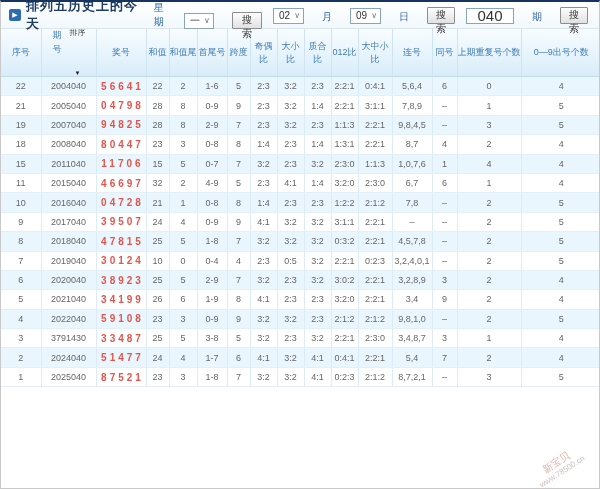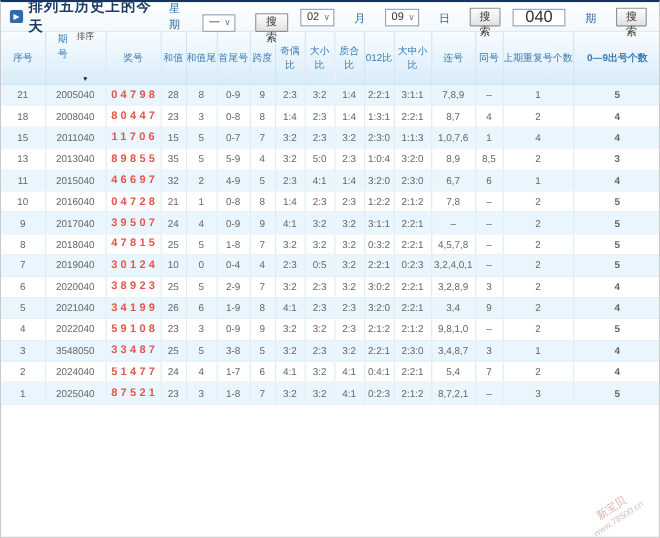--- a/index.html
+++ b/index.html
@@ -49,21 +49,21 @@
     font-size:15px; color:#333; text-align:center; font-family:inherit;
   }
   
   table { width:100%; border-collapse:collapse; table-layout:fixed; }
   thead th {
     height:34px; font-size:9px; font-weight:normal; color:#3c7cb4;
     background:linear-gradient(#f8fcff,#d8ecf9);
     border-right:1px solid #cfe4f3; border-bottom:1px solid #c2dcee;
     text-align:center; overflow:hidden;
   }
-  thead th:last-child, tbody td:last-child { border-right:none;font-weight:bold; }
+  thead th:last-child, tbody td:last-child { border-right:none; }
   tbody td {
     height:19.4px; font-size:9px; color:#666; text-align:center;
     border-right:1px solid #dcebf6; border-bottom:1px solid #e4eff8;
     overflow:hidden; white-space:nowrap;
   }
   tbody tr:nth-child(odd) { background:#e9f6fe; }
   tbody tr:nth-child(even) { background:#ffffff; }
   td.lottery-num { color:#e2554d; font-weight:bold; letter-spacing:3px; font-size:10px; text-indent:3px; }
   .qihao-head { display:flex; align-items:flex-start; justify-content:center; gap:7px; }
   .qihao-label { width:11px; line-height:1.5; text-align:center; }
@@ -162,38 +162,74 @@
         <th>012比</th>
         <th>大中小比</th>
         <th>连号</th>
         <th>同号</th>
         <th>上期重复号个数</th>
         <th>0—9出号个数</th>
       </tr>
     </thead>
     <tbody>
         <tr>
+          <td>22</td>
+          <td>2004040</td>
+          <td class="lottery-num">56641</td>
+          <td>22</td>
+          <td>2</td>
+          <td>1-6</td>
+          <td>5</td>
+          <td>2:3</td>
+          <td>3:2</td>
+          <td>2:3</td>
+          <td>2:2:1</td>
+          <td>0:4:1</td>
+          <td>5,6,4</td>
+          <td>6</td>
+          <td>0</td>
+          <td>4</td>
+        </tr>
+        <tr>
           <td>21</td>
           <td>2005040</td>
           <td class="lottery-num">04798</td>
           <td>28</td>
           <td>8</td>
           <td>0-9</td>
           <td>9</td>
           <td>2:3</td>
           <td>3:2</td>
           <td>1:4</td>
           <td>2:2:1</td>
           <td>3:1:1</td>
           <td>7,8,9</td>
           <td>–</td>
           <td>1</td>
           <td>5</td>
         </tr>
         <tr>
+          <td>19</td>
+          <td>2007040</td>
+          <td class="lottery-num">94825</td>
+          <td>28</td>
+          <td>8</td>
+          <td>2-9</td>
+          <td>7</td>
+          <td>2:3</td>
+          <td>3:2</td>
+          <td>2:3</td>
+          <td>1:1:3</td>
+          <td>2:2:1</td>
+          <td>9,8,4,5</td>
+          <td>–</td>
+          <td>3</td>
+          <td>5</td>
+        </tr>
+        <tr>
           <td>18</td>
           <td>2008040</td>
           <td class="lottery-num">80447</td>
           <td>23</td>
           <td>3</td>
           <td>0-8</td>
           <td>8</td>
           <td>1:4</td>
           <td>2:3</td>
           <td>1:4</td>
@@ -214,38 +250,20 @@
           <td>7</td>
           <td>3:2</td>
           <td>2:3</td>
           <td>3:2</td>
           <td>2:3:0</td>
           <td>1:1:3</td>
           <td>1,0,7,6</td>
           <td>1</td>
           <td>4</td>
           <td>4</td>
-        </tr>
-        <tr>
-          <td>13</td>
-          <td>2013040</td>
-          <td class="lottery-num">89855</td>
-          <td>35</td>
-          <td>5</td>
-          <td>5-9</td>
-          <td>4</td>
-          <td>3:2</td>
-          <td>5:0</td>
-          <td>2:3</td>
-          <td>1:0:4</td>
-          <td>3:2:0</td>
-          <td>8,9</td>
-          <td>8,5</td>
-          <td>2</td>
-          <td>3</td>
         </tr>
         <tr>
           <td>11</td>
           <td>2015040</td>
           <td class="lottery-num">46697</td>
           <td>32</td>
           <td>2</td>
           <td>4-9</td>
           <td>5</td>
           <td>2:3</td>
@@ -379,21 +397,21 @@
           <td>2:3</td>
           <td>2:1:2</td>
           <td>2:1:2</td>
           <td>9,8,1,0</td>
           <td>–</td>
           <td>2</td>
           <td>5</td>
         </tr>
         <tr>
           <td>3</td>
-          <td>3548050</td>
+          <td>3791430</td>
           <td class="lottery-num">33487</td>
           <td>25</td>
           <td>5</td>
           <td>3-8</td>
           <td>5</td>
           <td>3:2</td>
           <td>2:3</td>
           <td>3:2</td>
           <td>2:2:1</td>
           <td>2:3:0</td>

